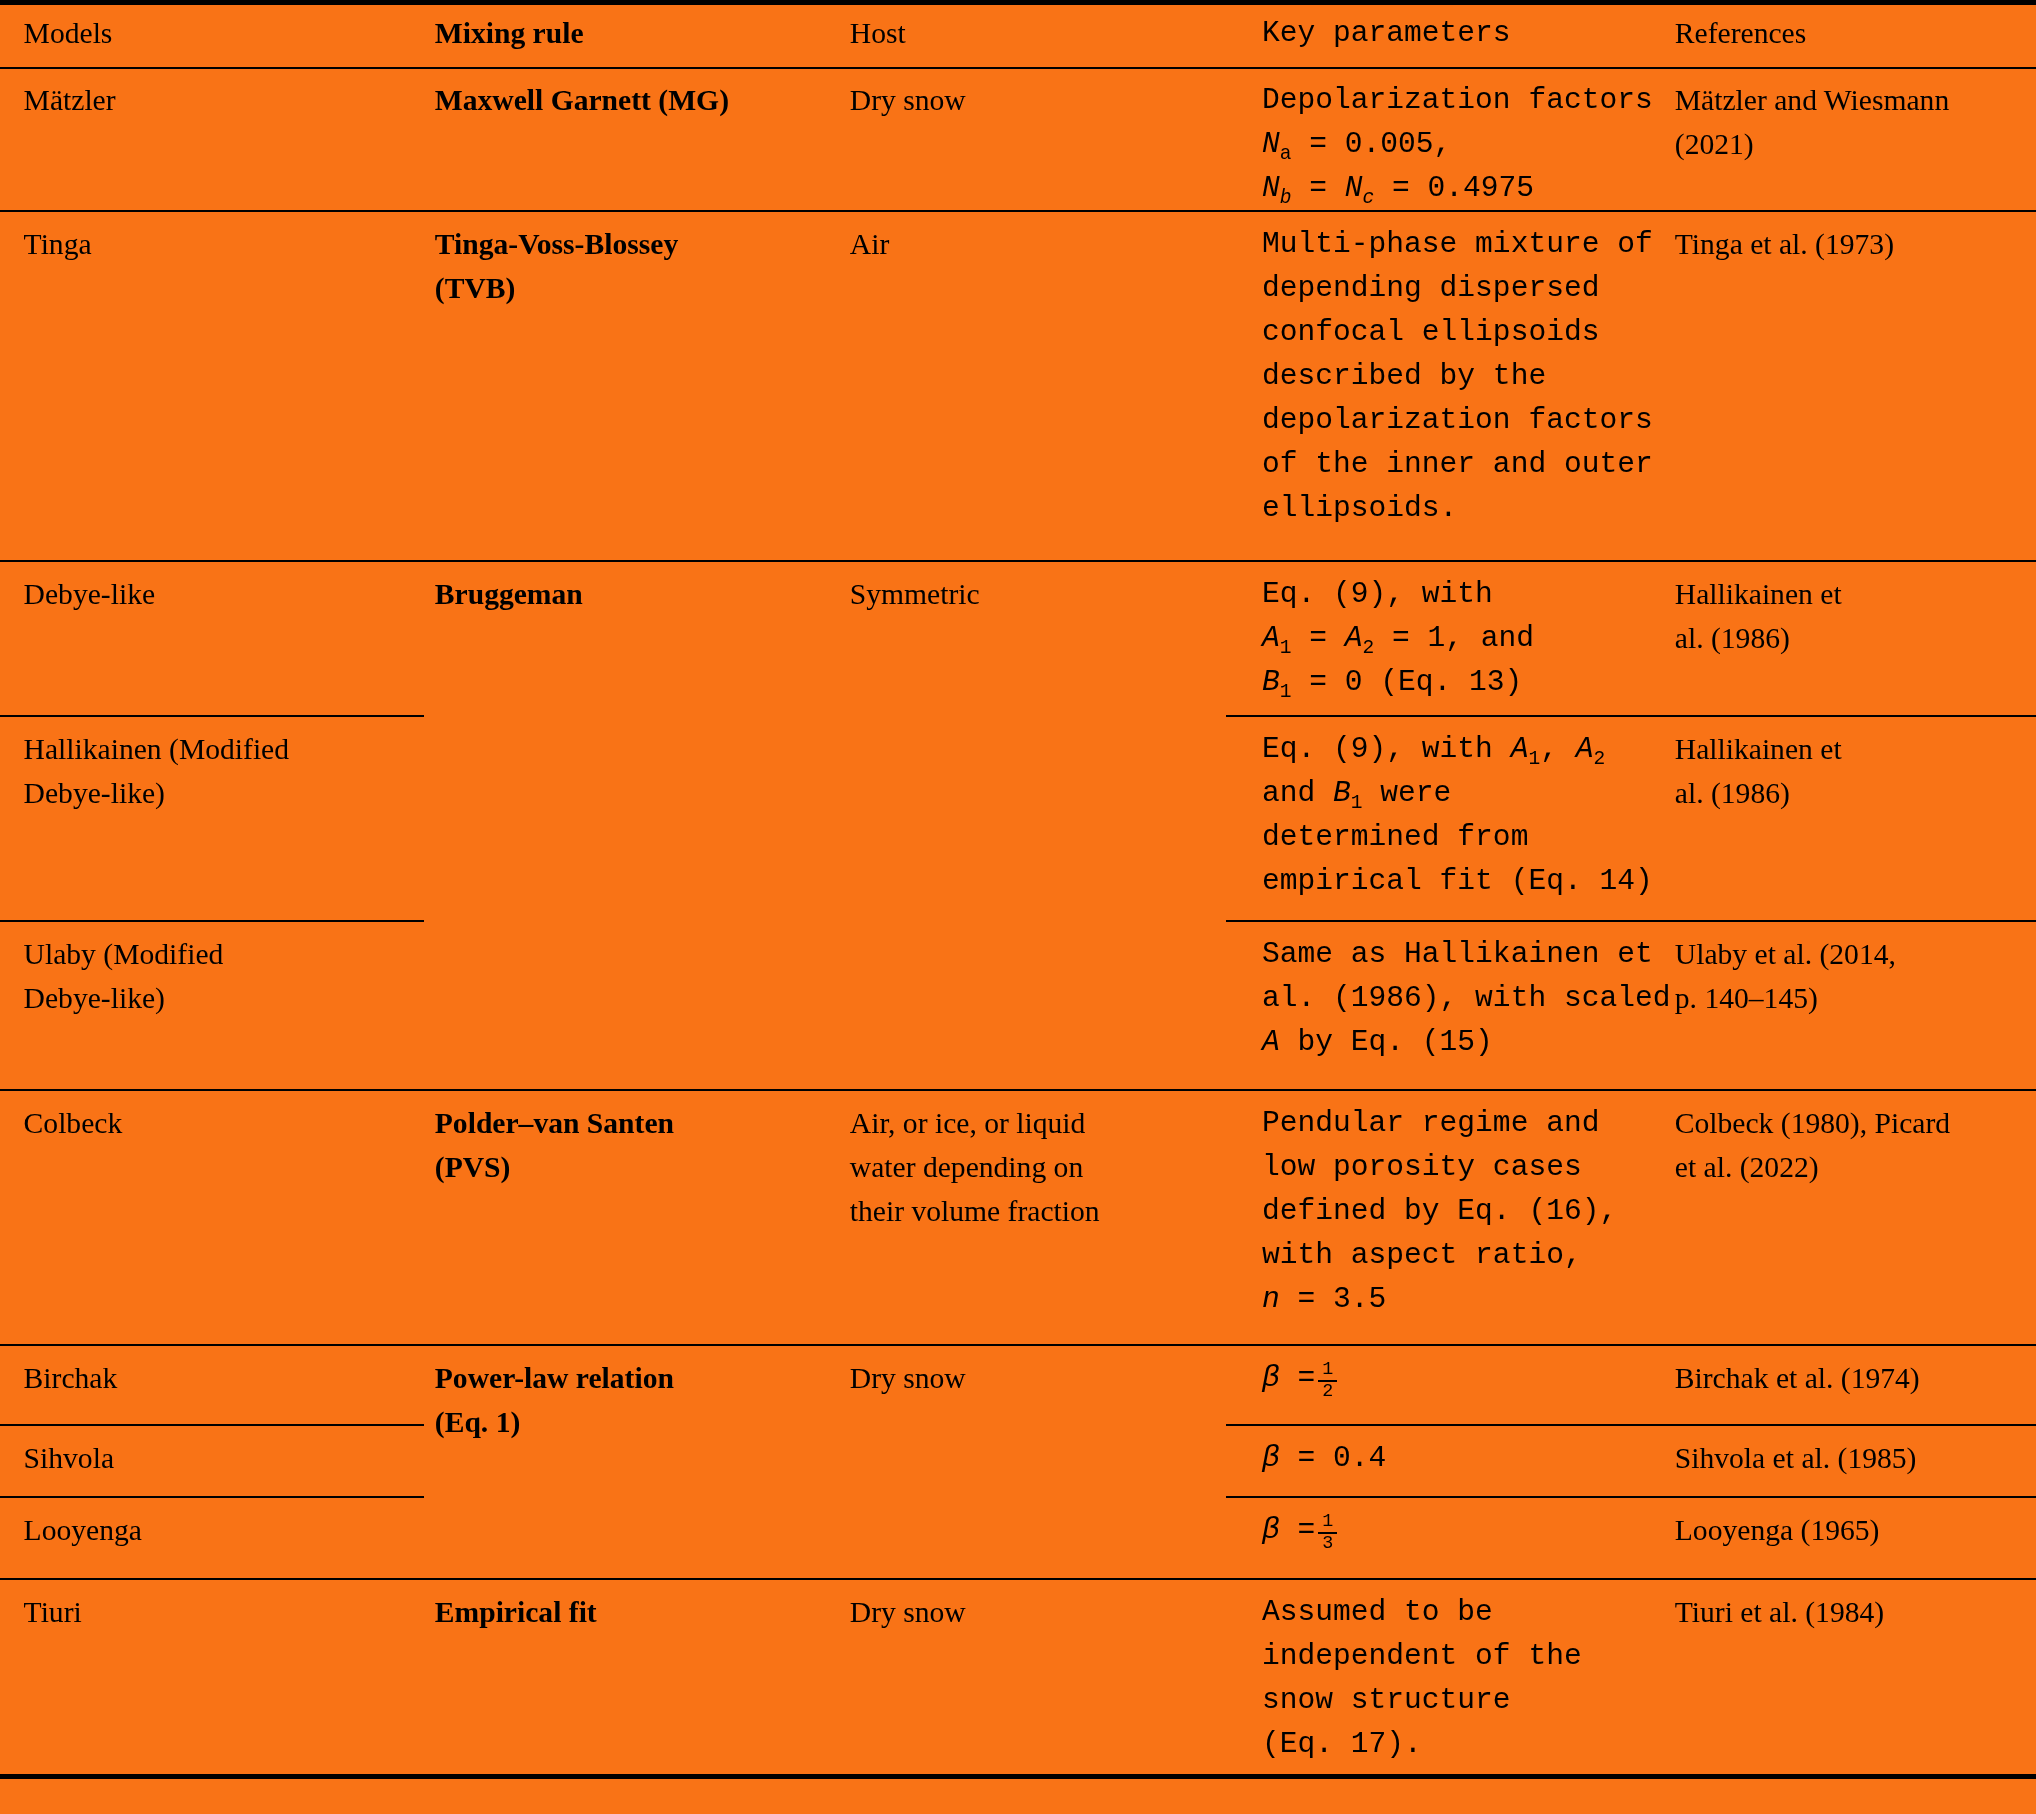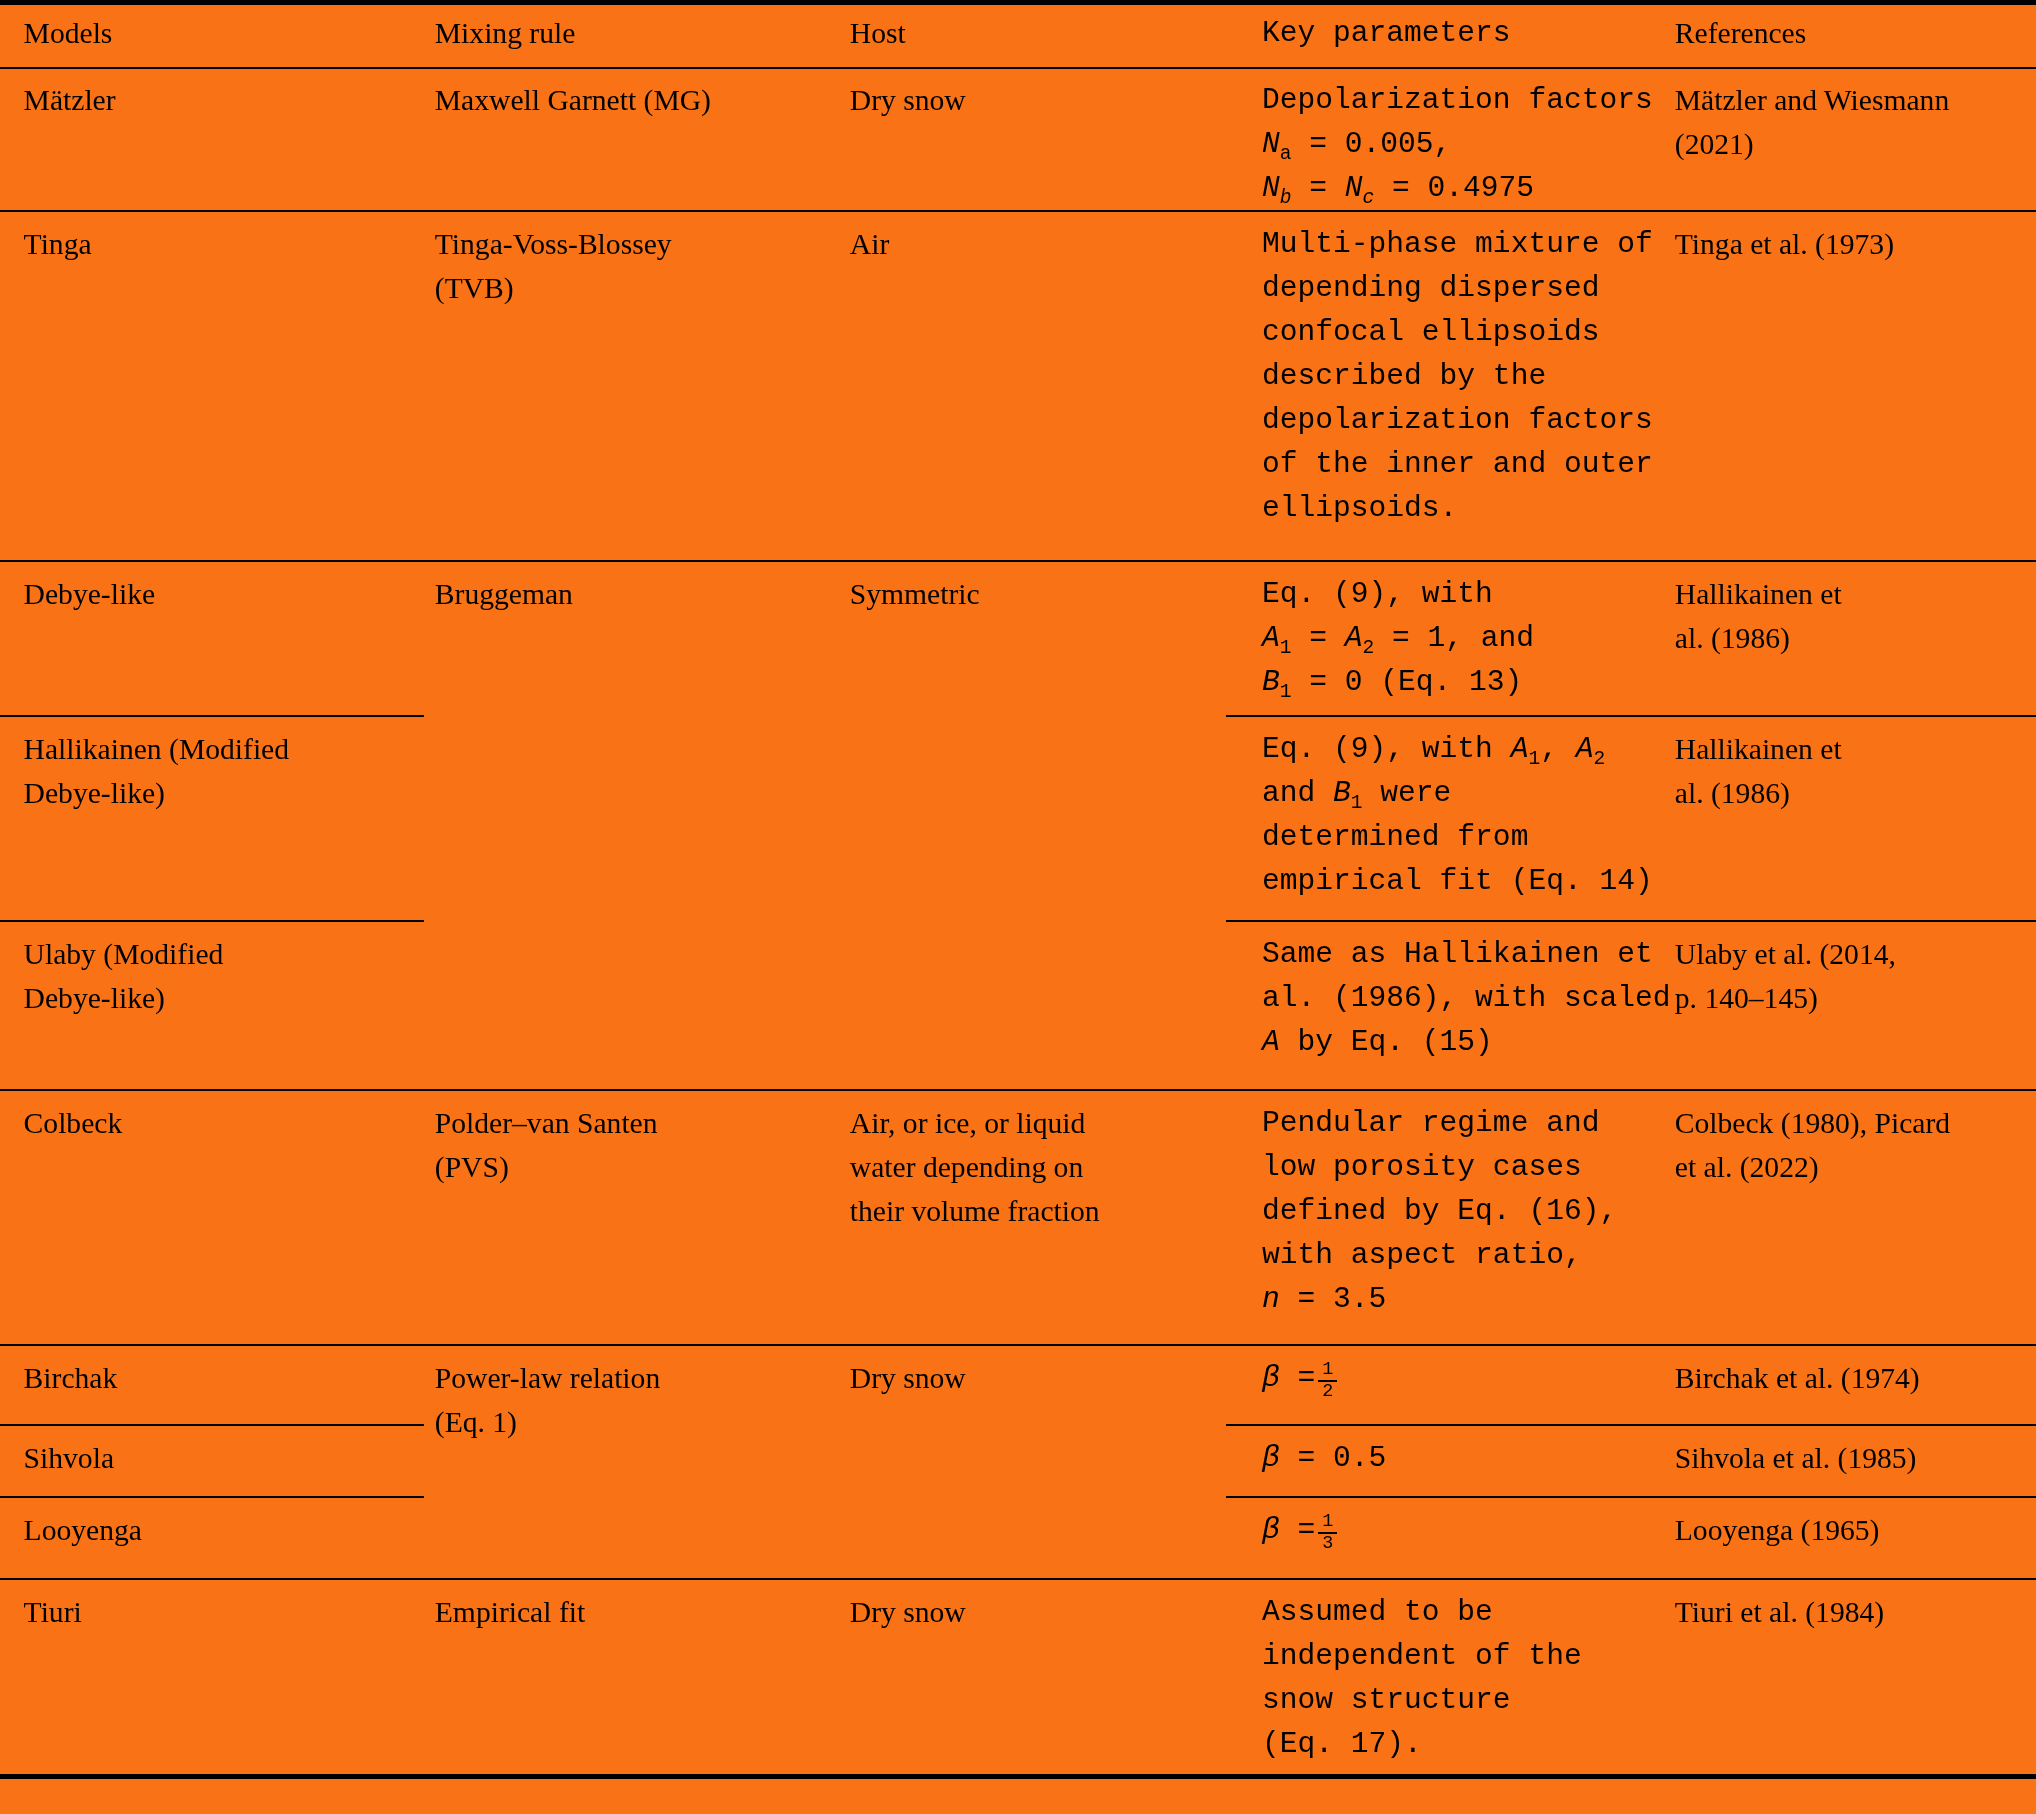--- a/index.html
+++ b/index.html
@@ -9,21 +9,21 @@
     font-size:29.6px;line-height:44px;overflow:hidden;
   }
   table.tbl{
     width:2036px;table-layout:fixed;border-collapse:collapse;
     border-top:5.9px solid #000;border-bottom:5.9px solid #000;
   }
   th,td{vertical-align:top;text-align:left;font-weight:normal;padding:0;}
   th{padding-top:5.9px;}
   td{padding-top:9.9px;}
   .c1{padding-left:23.6px;}
-  .c2{padding-left:10.8px;}
+  .c2{padding-left:10.8px;font-weight:bold;}
   .c3{padding-left:11.8px;}
   .c4{padding-left:36px;font-family:Liberation Mono, monospace;}
   .c5{padding-left:11.8px;}
   .bb{border-bottom:2px solid #000;}
   .ln{display:block;white-space:nowrap;}
   .it{font-style:italic;}
   sub{font-size:0.66em;line-height:0;}
   sub.it{font-style:italic;}
   .frac{
     display:inline-block;text-align:center;vertical-align:-0.55em;
@@ -198,21 +198,21 @@
     <td class="c5 bb">
             <span class="ln">Birchak et al. (1974)</span>
           </td>
   </tr>
 
   <tr style="height:72px">
     <td class="c1 bb">
             <span class="ln">Sihvola</span>
           </td>
     <td class="c4 bb">
-      <span class="ln"><span class="it">β</span> <span>= 0.5</span></span>
+      <span class="ln"><span class="it">β</span> <span>= 0.4</span></span>
     </td>
     <td class="c5 bb">
             <span class="ln">Sihvola et al. (1985)</span>
           </td>
   </tr>
 
   <tr style="height:82px">
     <td class="c1 bb">
             <span class="ln">Looyenga</span>
           </td>

